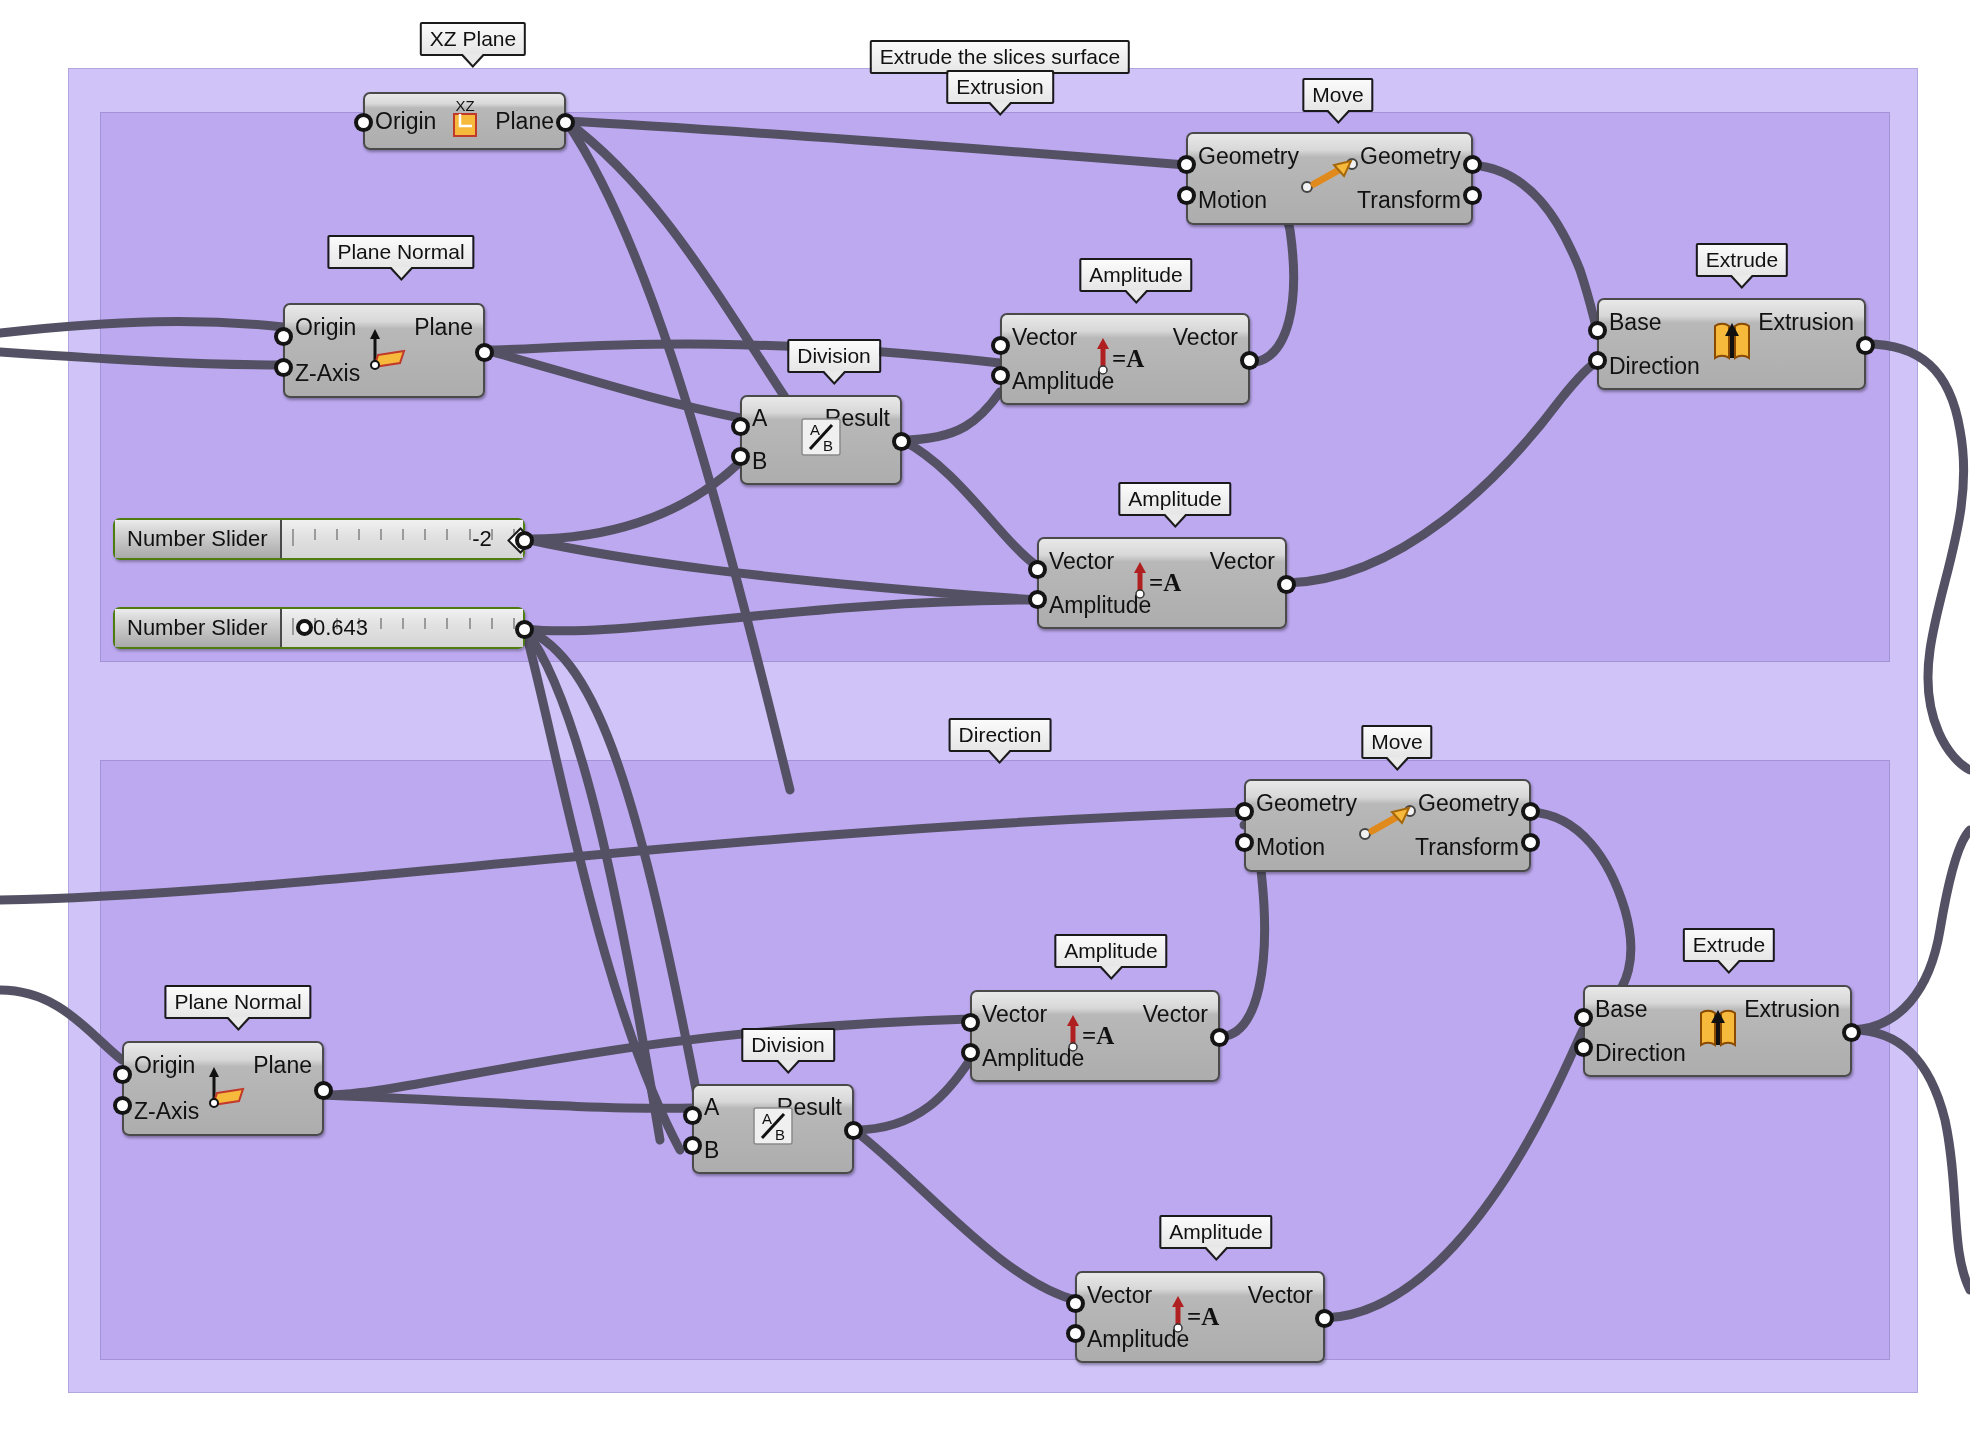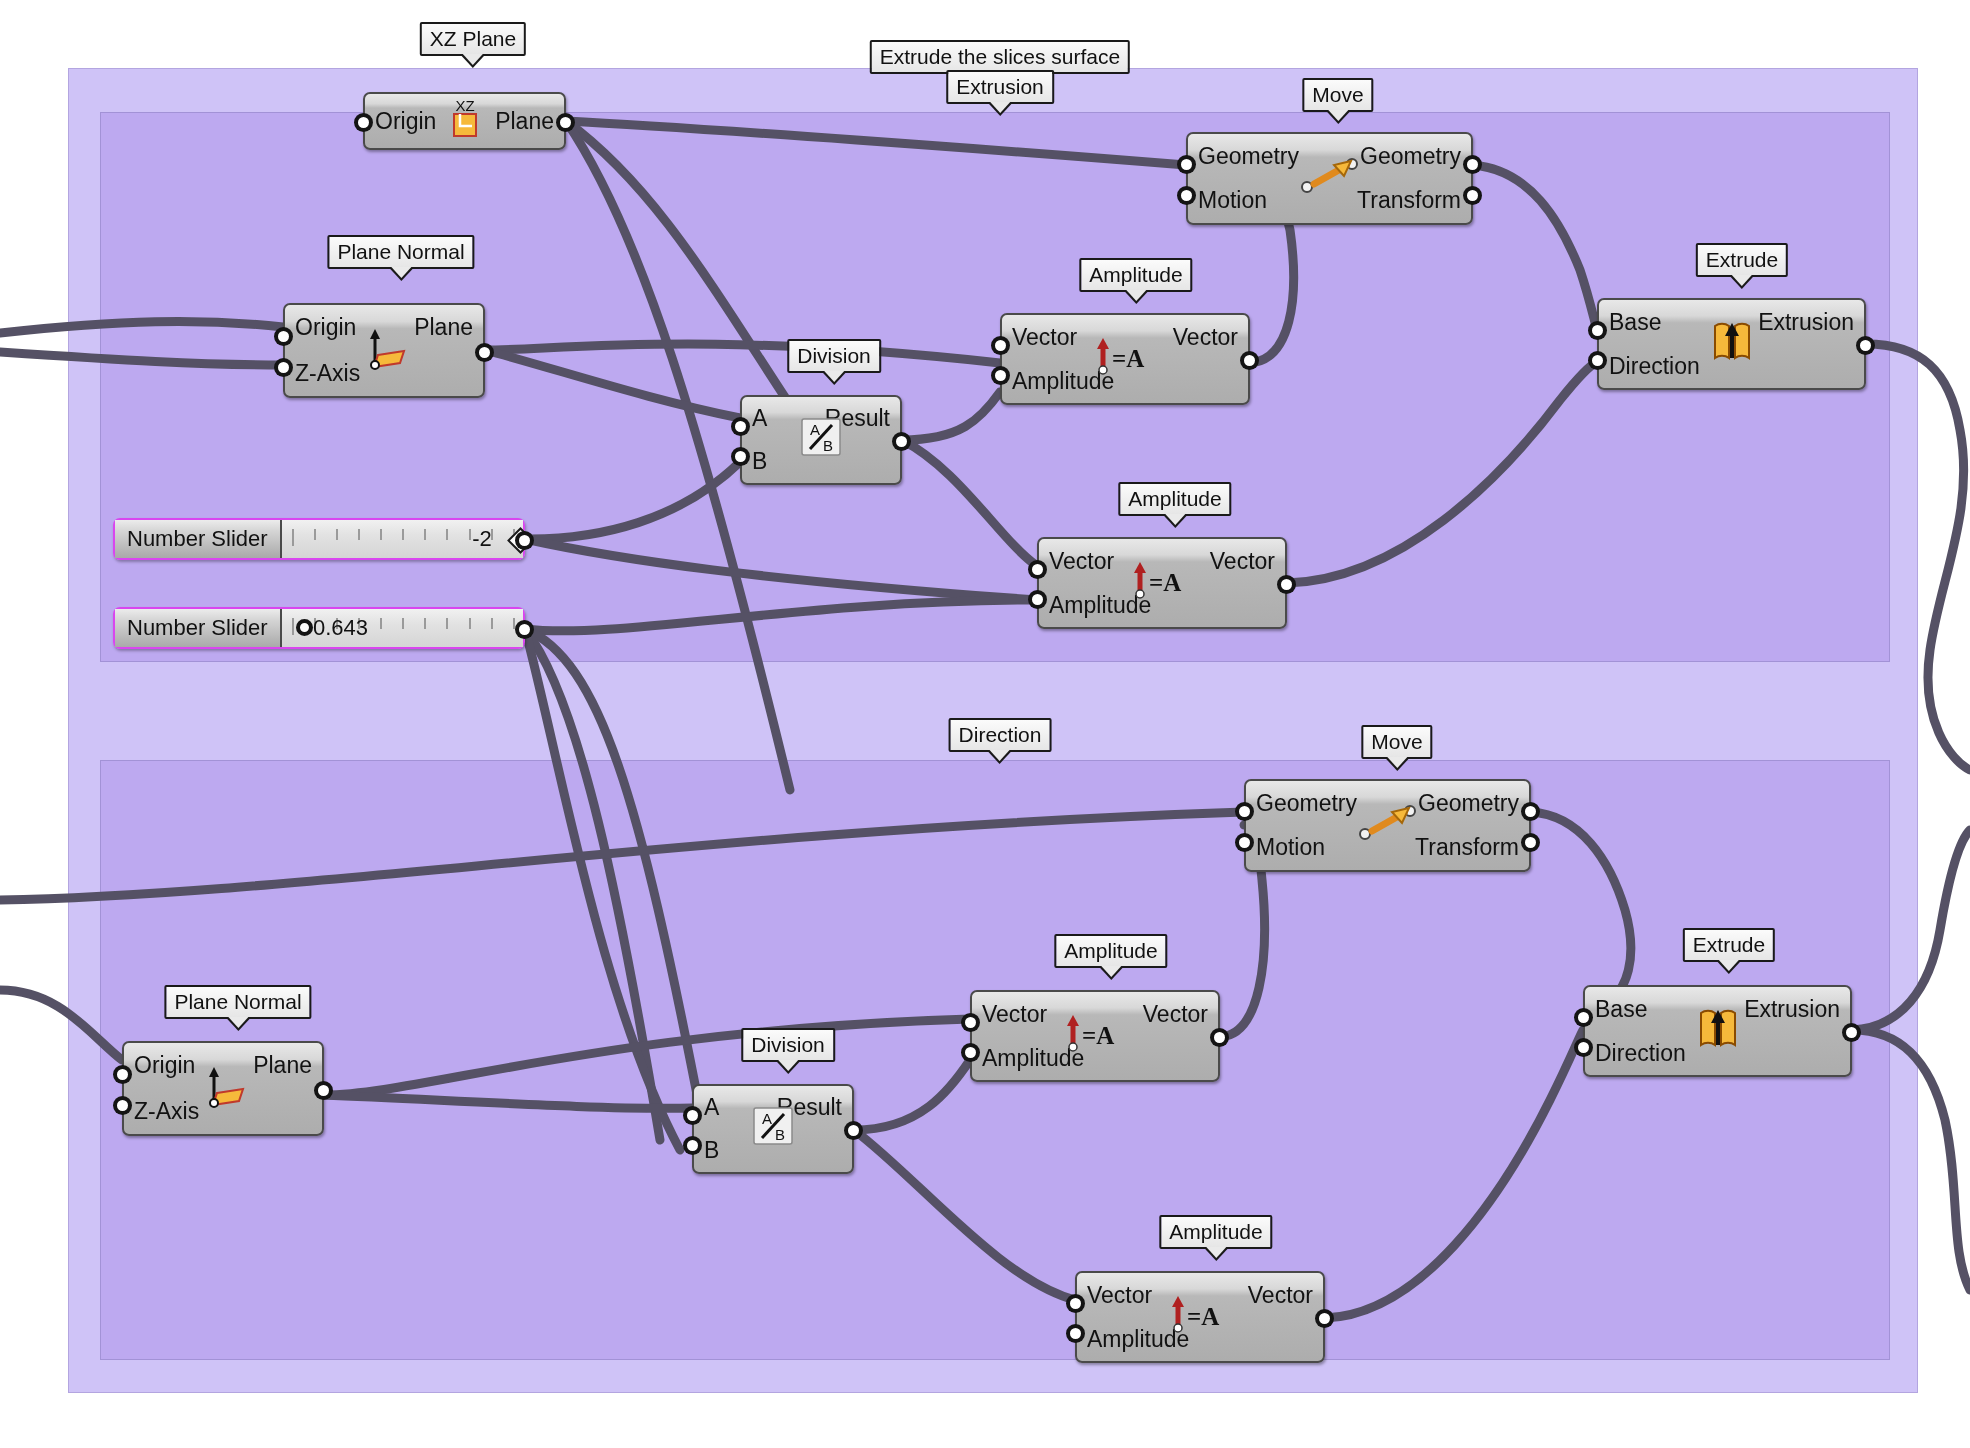--- a/index.html
+++ b/index.html
@@ -126,21 +126,21 @@
     width: 11px; height: 11px;
     background: #ffffff;
     border-radius: 50%;
     top: 4px; left: 4px;
   }
   
   .slider {
     position: absolute;
     display: flex;
     box-sizing: border-box;
-    border: 2px solid #d946ef;
+    border: 2px solid #4d7c0f;
     border-radius: 7px;
     overflow: hidden;
     box-shadow: 1px 2px 3px rgba(0,0,0,0.3);
     z-index: 10;
     height: 42px;
   }
   .slider .sl-name {
     background: linear-gradient(to bottom, #ececec 0%, #d4d4d4 30%, #a9a9a9 100%);
     border-right: 2px solid #4a4a4a;
     display: flex;

